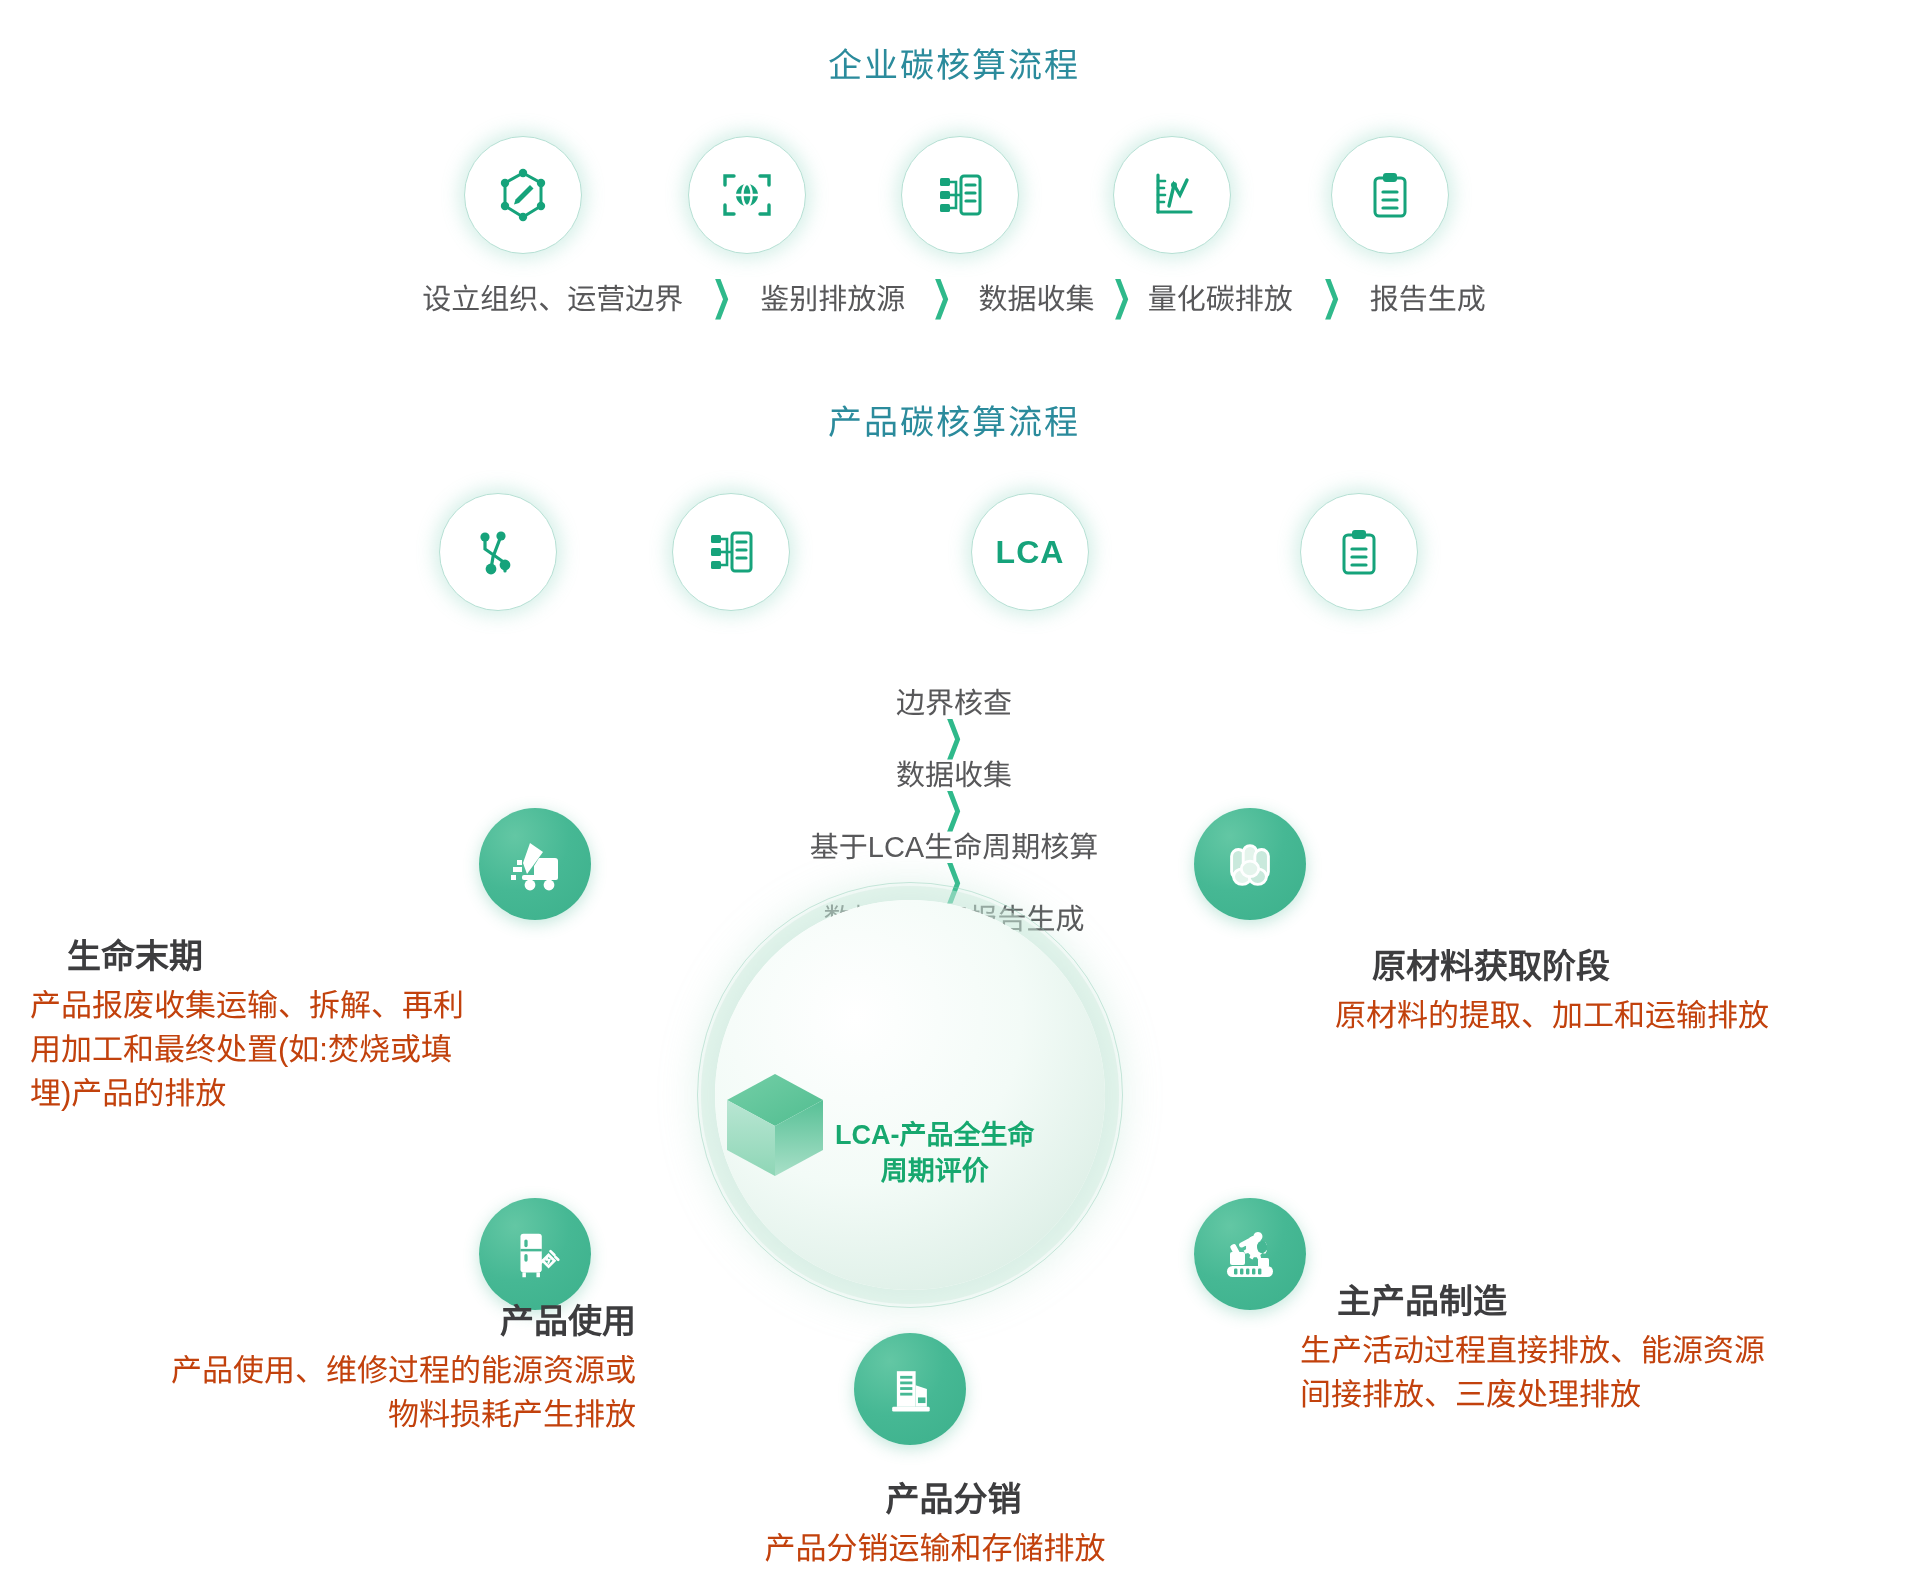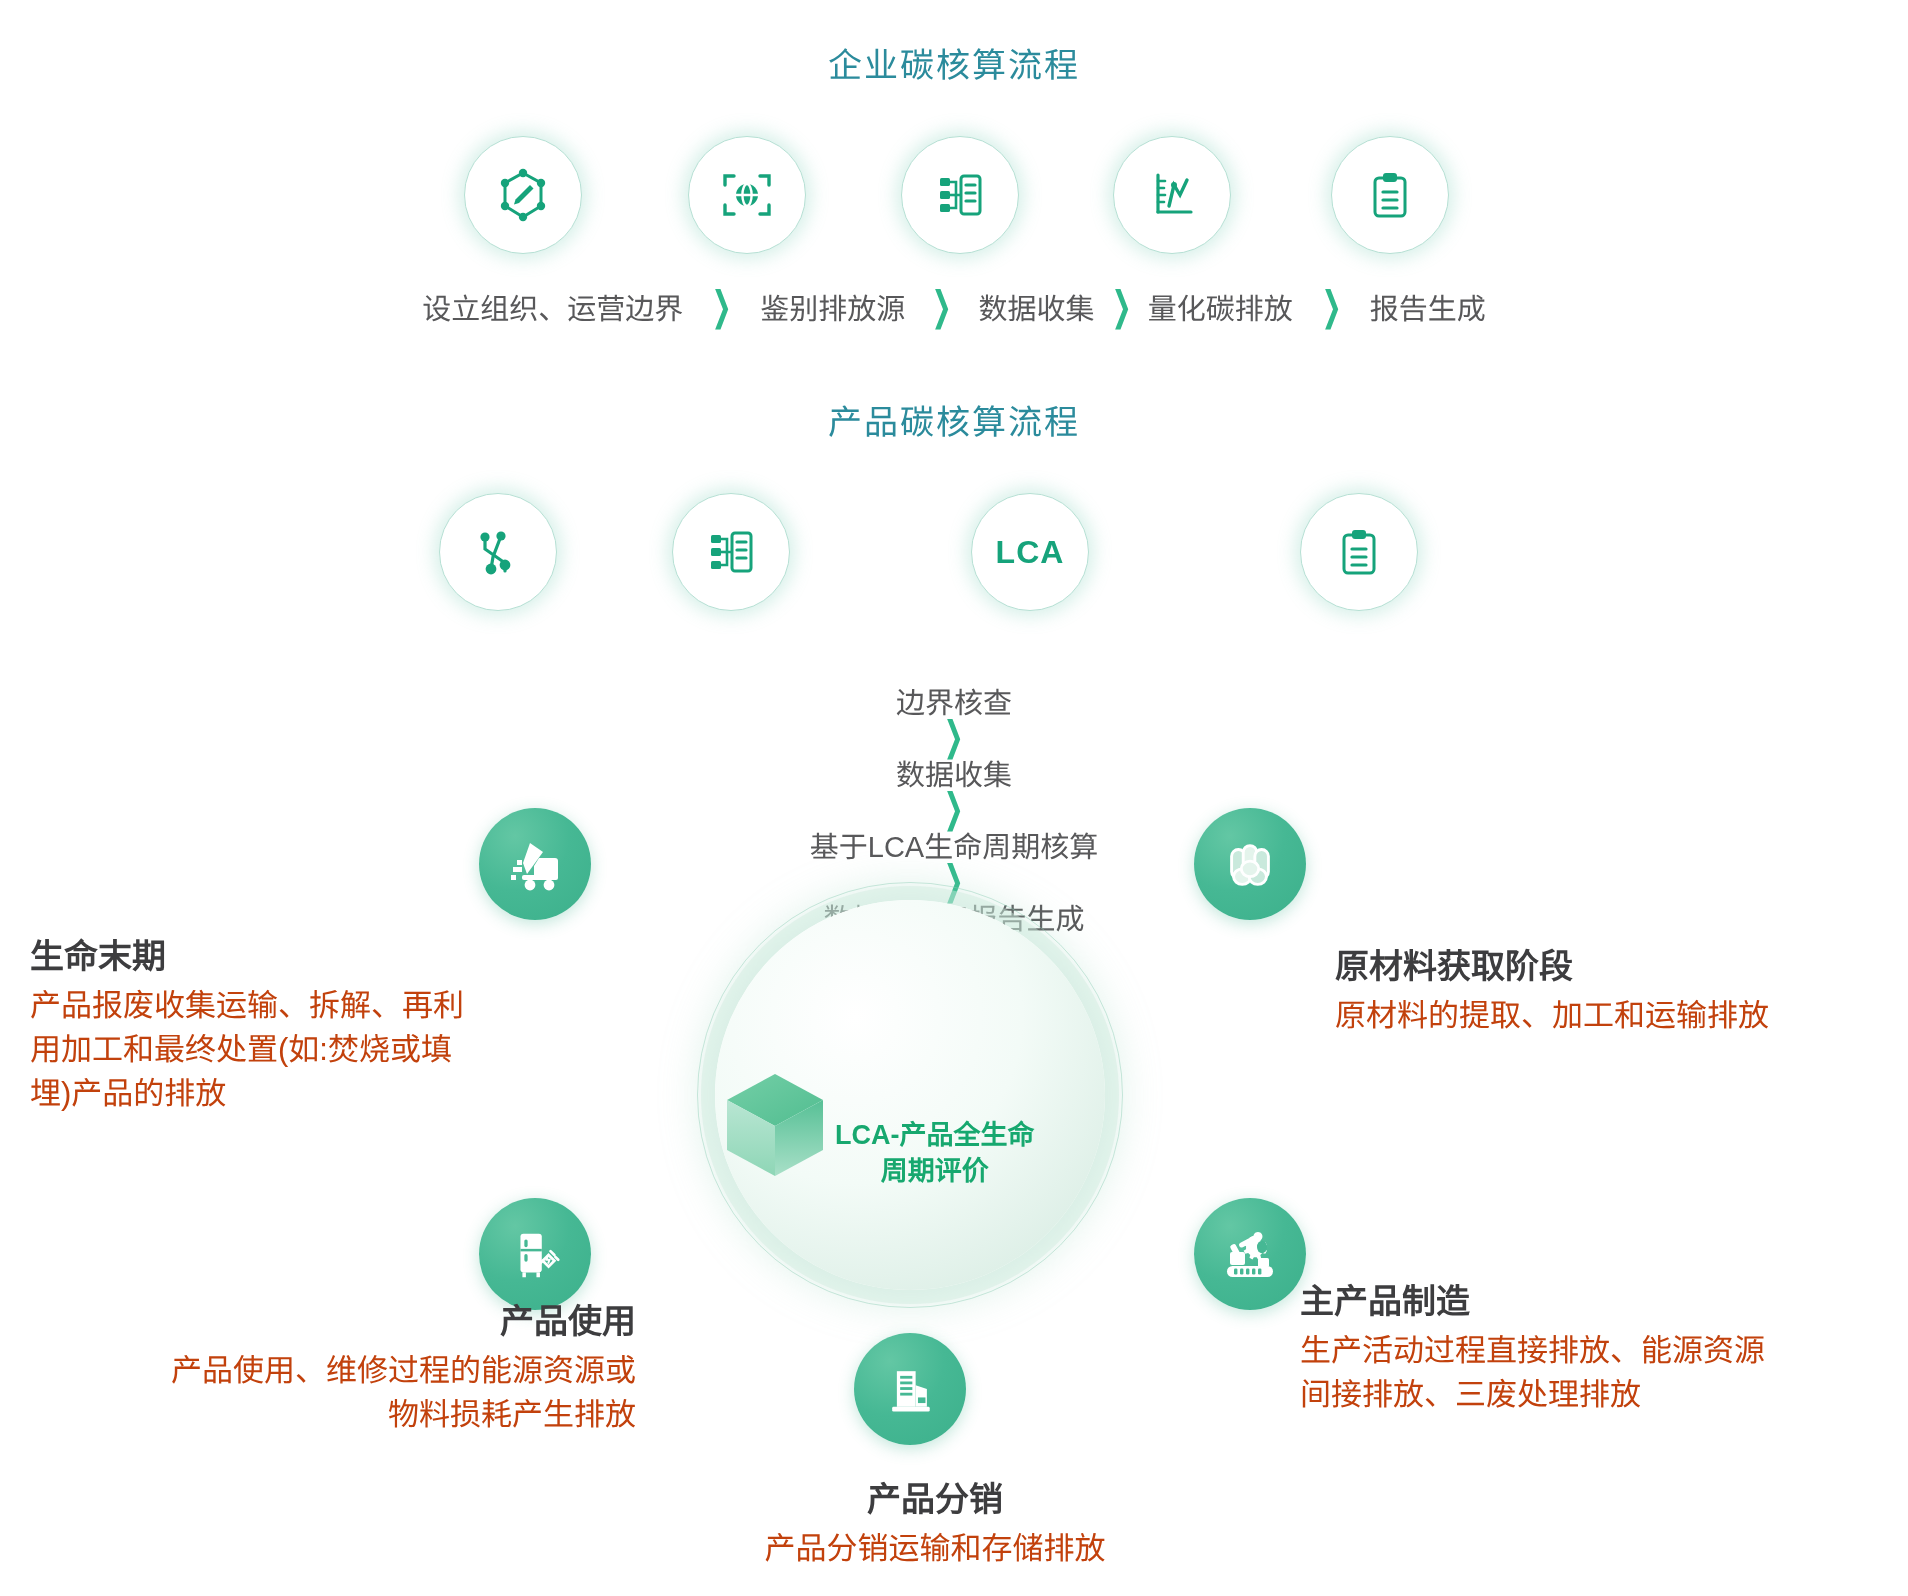--- a/index.html
+++ b/index.html
@@ -74,21 +74,21 @@
     position: absolute;
     left: 0;
     width: 100%;
     display: flex;
     justify-content: center;
     align-items: center;
     font-size: 29px;
     color: #58585a;
     white-space: nowrap;
   }
-  #labels-enterprise { top: 285px; }
+  #labels-enterprise { top: 275px; }
   #labels-product    { top: 679px; flex-direction: column; }
 
   .flow-label { padding: 0 0px; }
 
   .chevron {
     color: #2fb98b;
     font-size: 30px;
     font-weight: 700;
     line-height: 1;
     transform: scaleY(1.35) scaleX(0.8);
@@ -157,20 +157,21 @@
   #badge-distribution    { left: 854px;  top: 1333px; }
 
   
   .stage-text { position: absolute; }
   .stage-heading {
     font-size: 34px;
     font-weight: 700;
     color: #3d3d3f;
     line-height: 1.25;
     margin-bottom: 6px;
+    margin-left: 37px;
   }
   .stage-desc {
     font-size: 31px;
     color: #c2410c;
     line-height: 1.42;
     white-space: pre-line;
   }
 
   #text-end-of-life   { left: 30px;   top: 935px;  width: 640px; }
   #text-raw-material  { left: 1335px; top: 945px;  width: 580px; }

